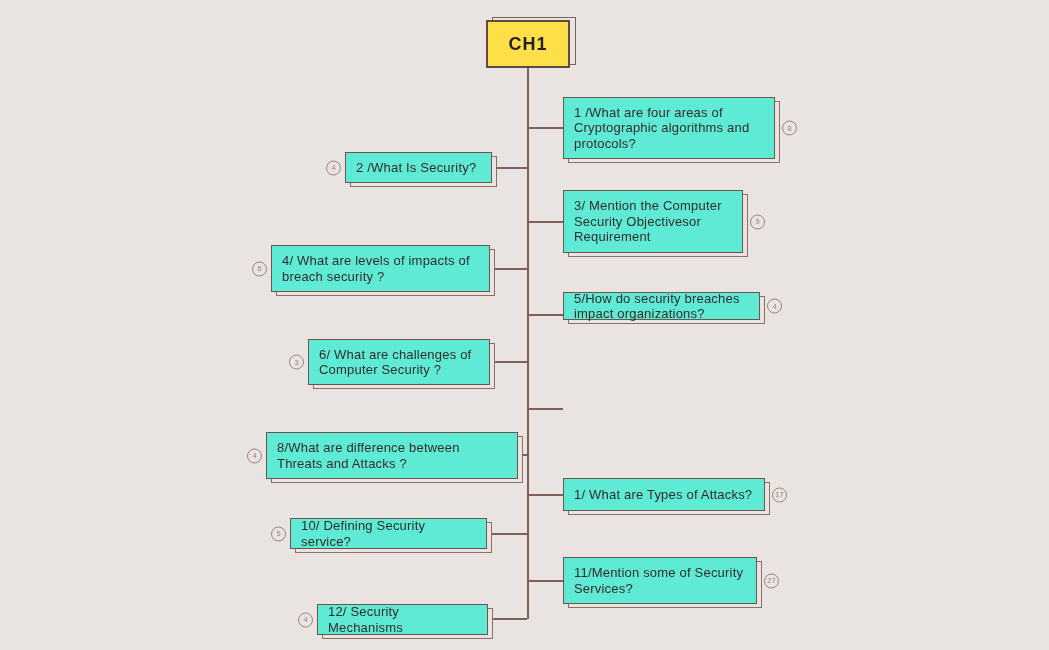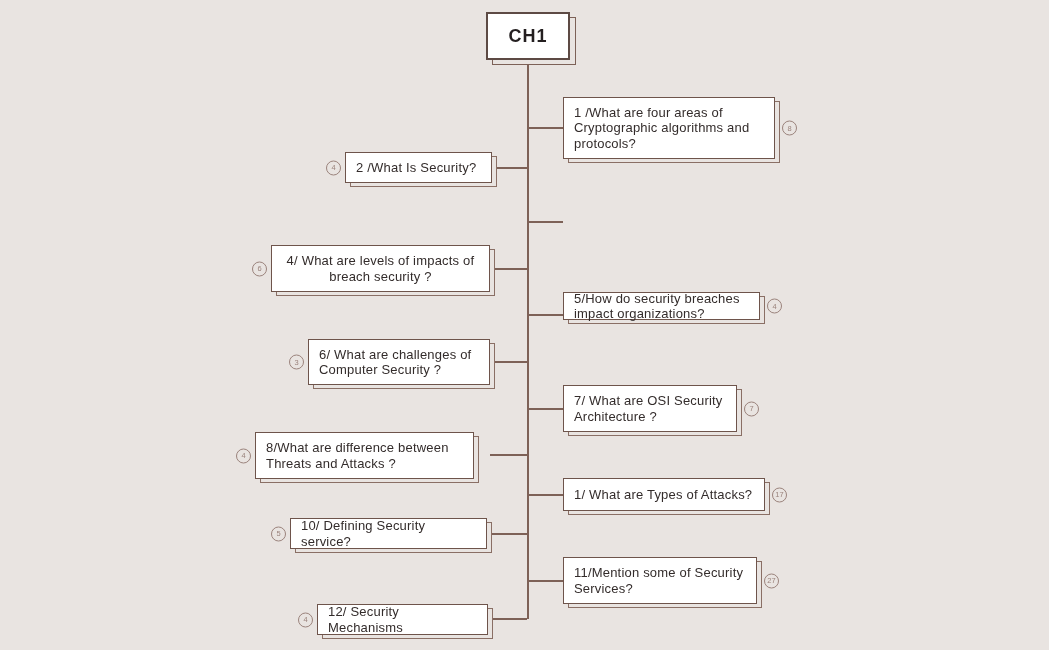--- a/index.html
+++ b/index.html
@@ -15,34 +15,34 @@
   .h{height:1.5px;}
   .v{width:1.5px;}
   
   .node{position:absolute;}
   .node .echo{
     position:absolute;top:4px;left:5px;width:100%;height:100%;
     border:1px solid #8a6f65;box-sizing:border-box;background:#e9e4e1;
   }
   .node .body{
     position:relative;width:100%;height:100%;box-sizing:border-box;
-    background:#ffffff;border:1.5px solid #6e544b;
+    background:#5eead4;border:1.5px solid #6e544b;
     display:flex;align-items:center;
     padding:3px 10px;font-size:13px;line-height:15.5px;letter-spacing:.2px;
   }
   .root{position:absolute;left:486px;top:12px;width:84px;height:48px;}
   .root .echo{
     position:absolute;top:5px;left:6px;width:100%;height:100%;
     border:1.5px solid #7d6157;box-sizing:border-box;background:#e9e4e1;
   }
   .root .body{
     position:relative;width:100%;height:100%;box-sizing:border-box;
-    background:#ffffff;border:2px solid #5d4a44;
+    background:#fde047;border:2px solid #5d4a44;
     display:flex;align-items:center;justify-content:center;
-    font-size:18px;font-weight:bold;letter-spacing:1px;color:#241f20;
+    font-size:18px;font-weight:bold;letter-spacing:1px;color:#241f20;margin-top:8px;
   }
   .badge{
     position:absolute;top:50%;transform:translateY(-50%);
     width:15px;height:15px;border-radius:50%;
     border:1px solid #9b837c;color:#9b837c;background:transparent;
     display:flex;align-items:center;justify-content:center;
     font-size:7.5px;line-height:1;box-sizing:border-box;
   }
   .badge.r{right:-22px;}
   .badge.l{left:-19px;}
@@ -76,46 +76,46 @@
     <div class="body">1 /What are four areas of Cryptographic algorithms and protocols?</div>
     <div class="badge r">8</div>
   </div>
 
   <div class="node" style="left:345px;top:152px;width:147px;height:31px;">
     <div class="echo"></div>
     <div class="body">2 /What Is Security?</div>
     <div class="badge l">4</div>
   </div>
 
+  <div class="node" style="left:563px;top:190px;width:180px;height:63px;">
+    <div class="echo"></div>
+    <div class="body">3/ Mention the Computer Security Objectivesor Requirement</div>
+    <div class="badge r">9</div>
+  </div>
 
-  <div class="node" style="left:271px;top:245px;width:219px;height:47px;text-align:center;">
+  <div class="node" style="left:271px;top:245px;width:219px;height:47px;">
     <div class="echo"></div>
     <div class="body">4/ What are levels of impacts of breach security ?</div>
     <div class="badge l">6</div>
   </div>
 
   <div class="node" style="left:563px;top:292px;width:197px;height:28px;">
     <div class="echo"></div>
     <div class="body">5/How do security breaches impact organizations?</div>
     <div class="badge r">4</div>
   </div>
 
   <div class="node" style="left:308px;top:339px;width:182px;height:46px;">
     <div class="echo"></div>
     <div class="body">6/ What are challenges of Computer Security ?</div>
     <div class="badge l">3</div>
   </div>
 
-  <div class="node" style="left:563px;top:385px;width:174px;height:47px;">
-    <div class="echo"></div>
-    <div class="body">7/ What are OSI Security Architecture ?</div>
-    <div class="badge r">7</div>
-  </div>
 
-  <div class="node" style="left:255px;top:432px;width:219px;height:47px;">
+  <div class="node" style="left:266px;top:432px;width:252px;height:47px;">
     <div class="echo"></div>
     <div class="body">8/What are difference between Threats and Attacks ?</div>
     <div class="badge l">4</div>
   </div>
 
   <div class="node" style="left:563px;top:478px;width:202px;height:33px;">
     <div class="echo"></div>
     <div class="body">1/ What are Types of Attacks?</div>
     <div class="badge r">17</div>
   </div>

